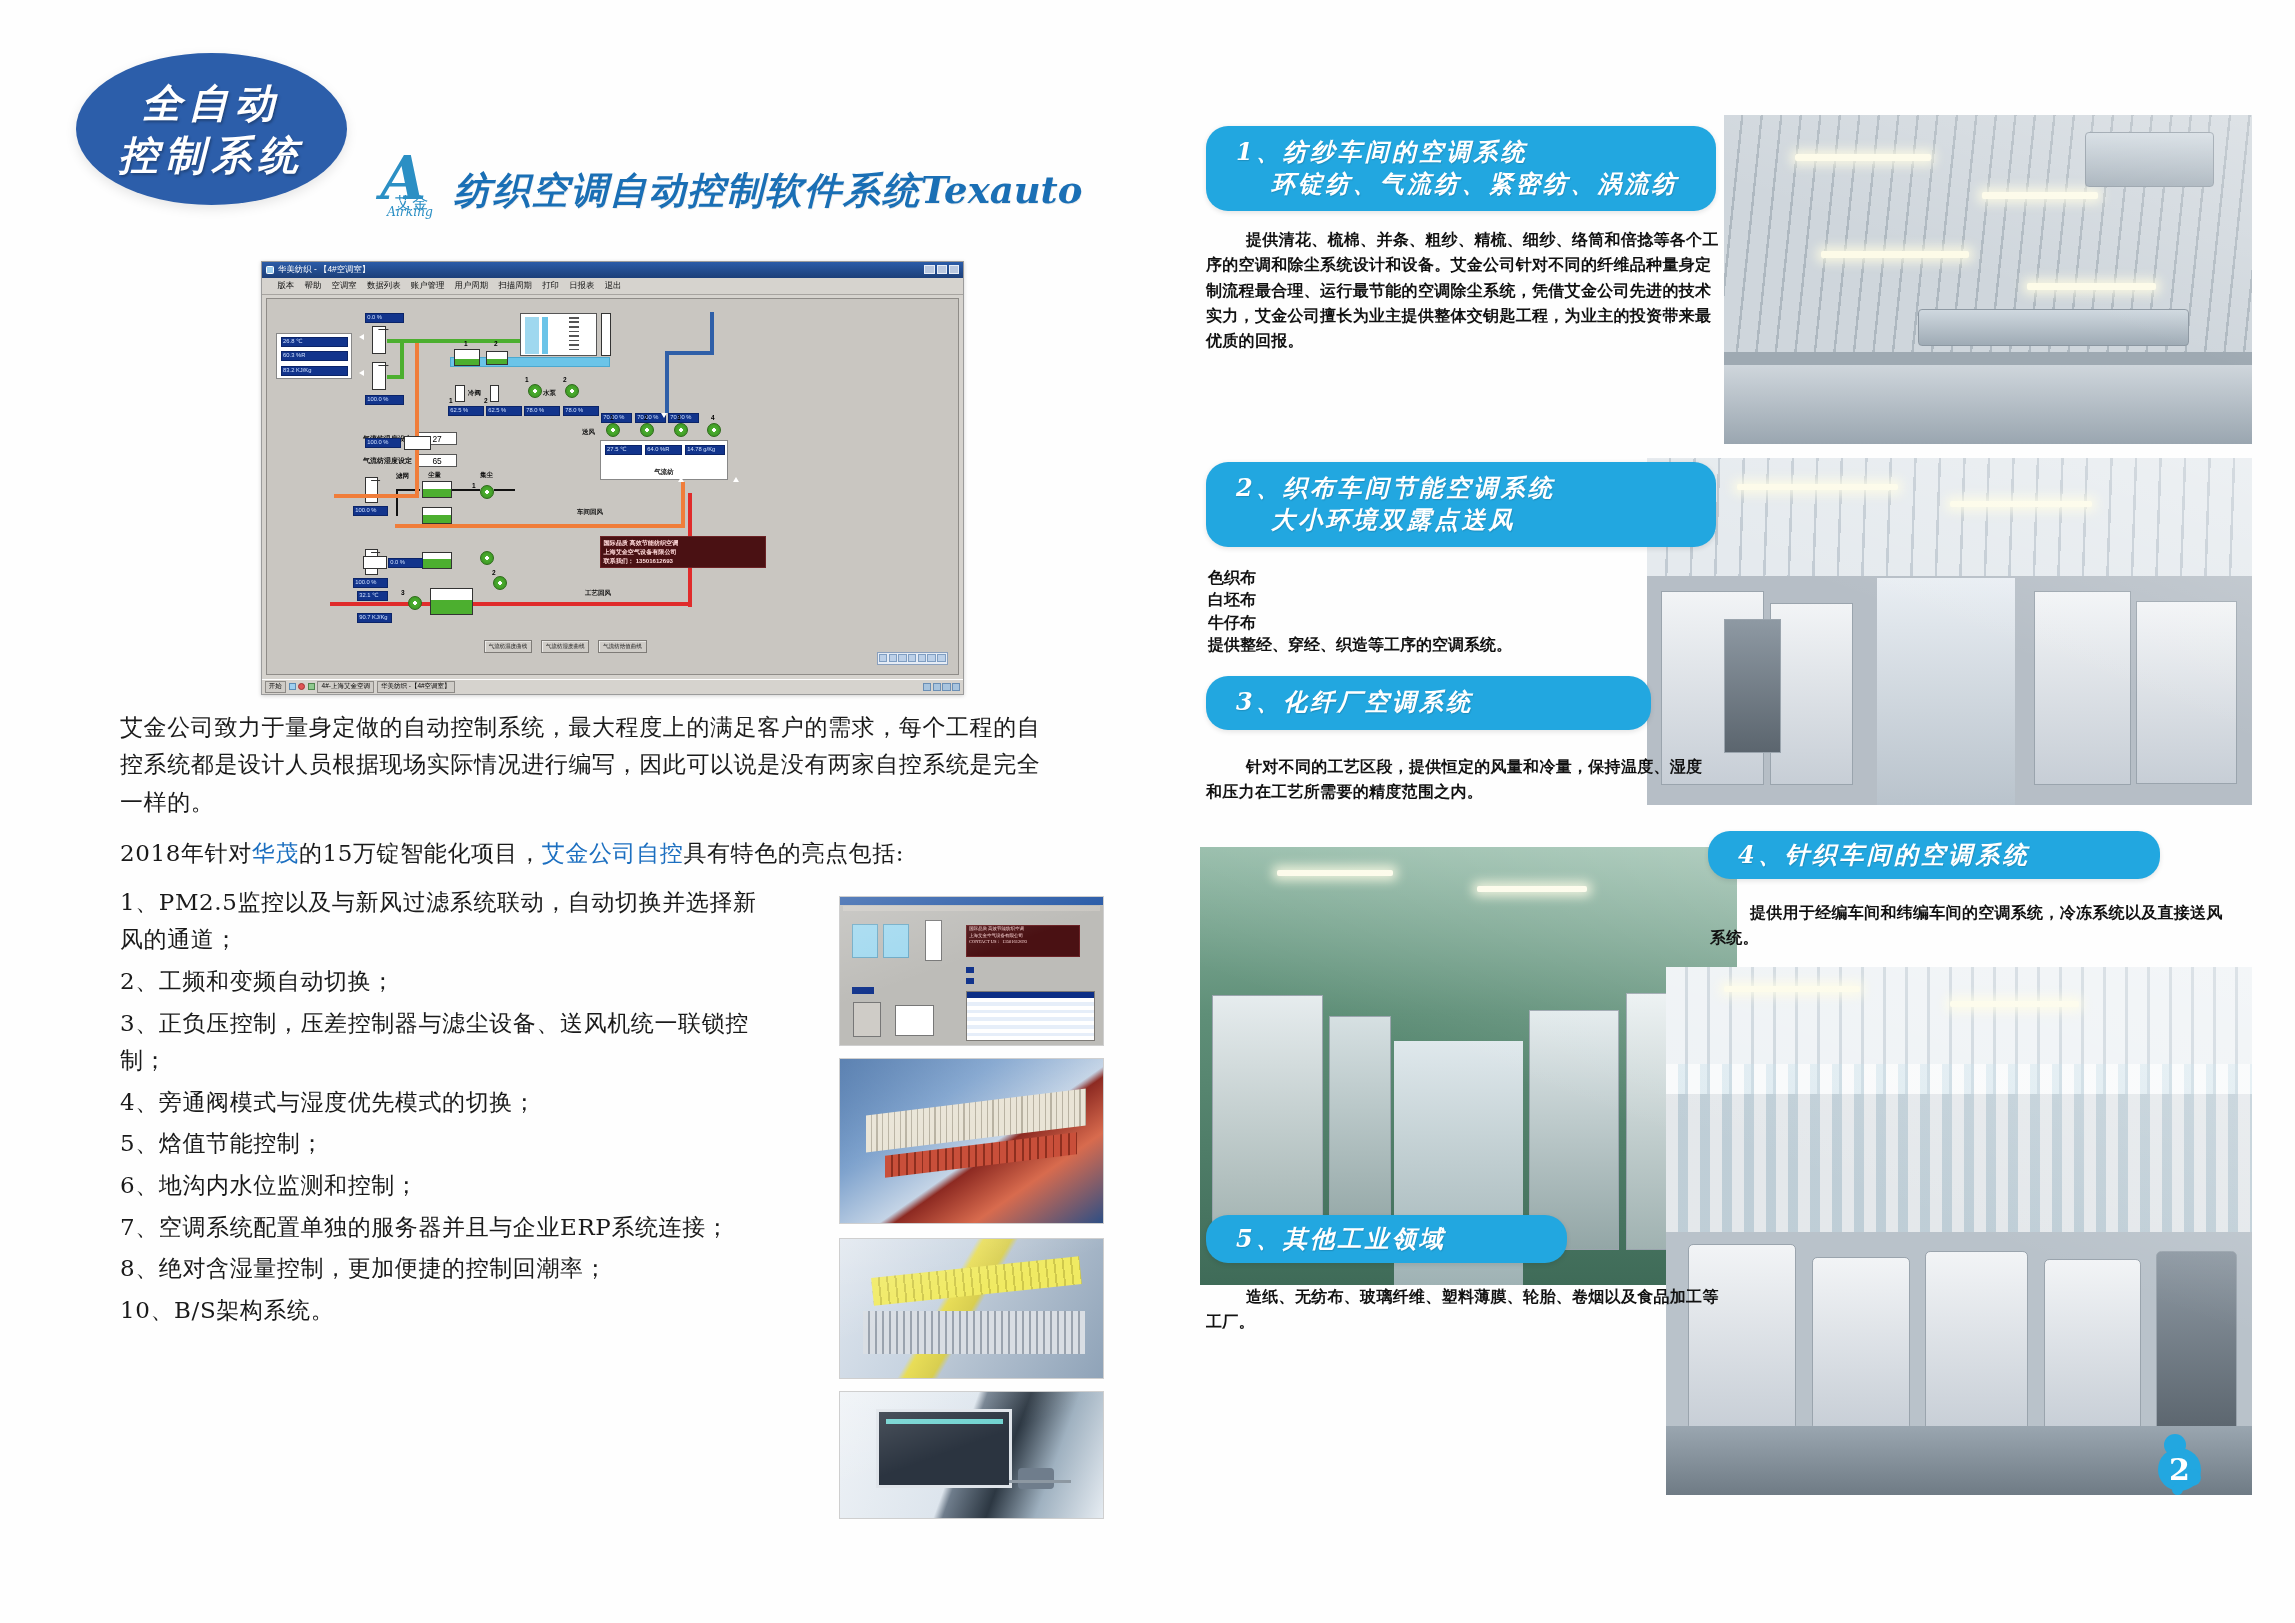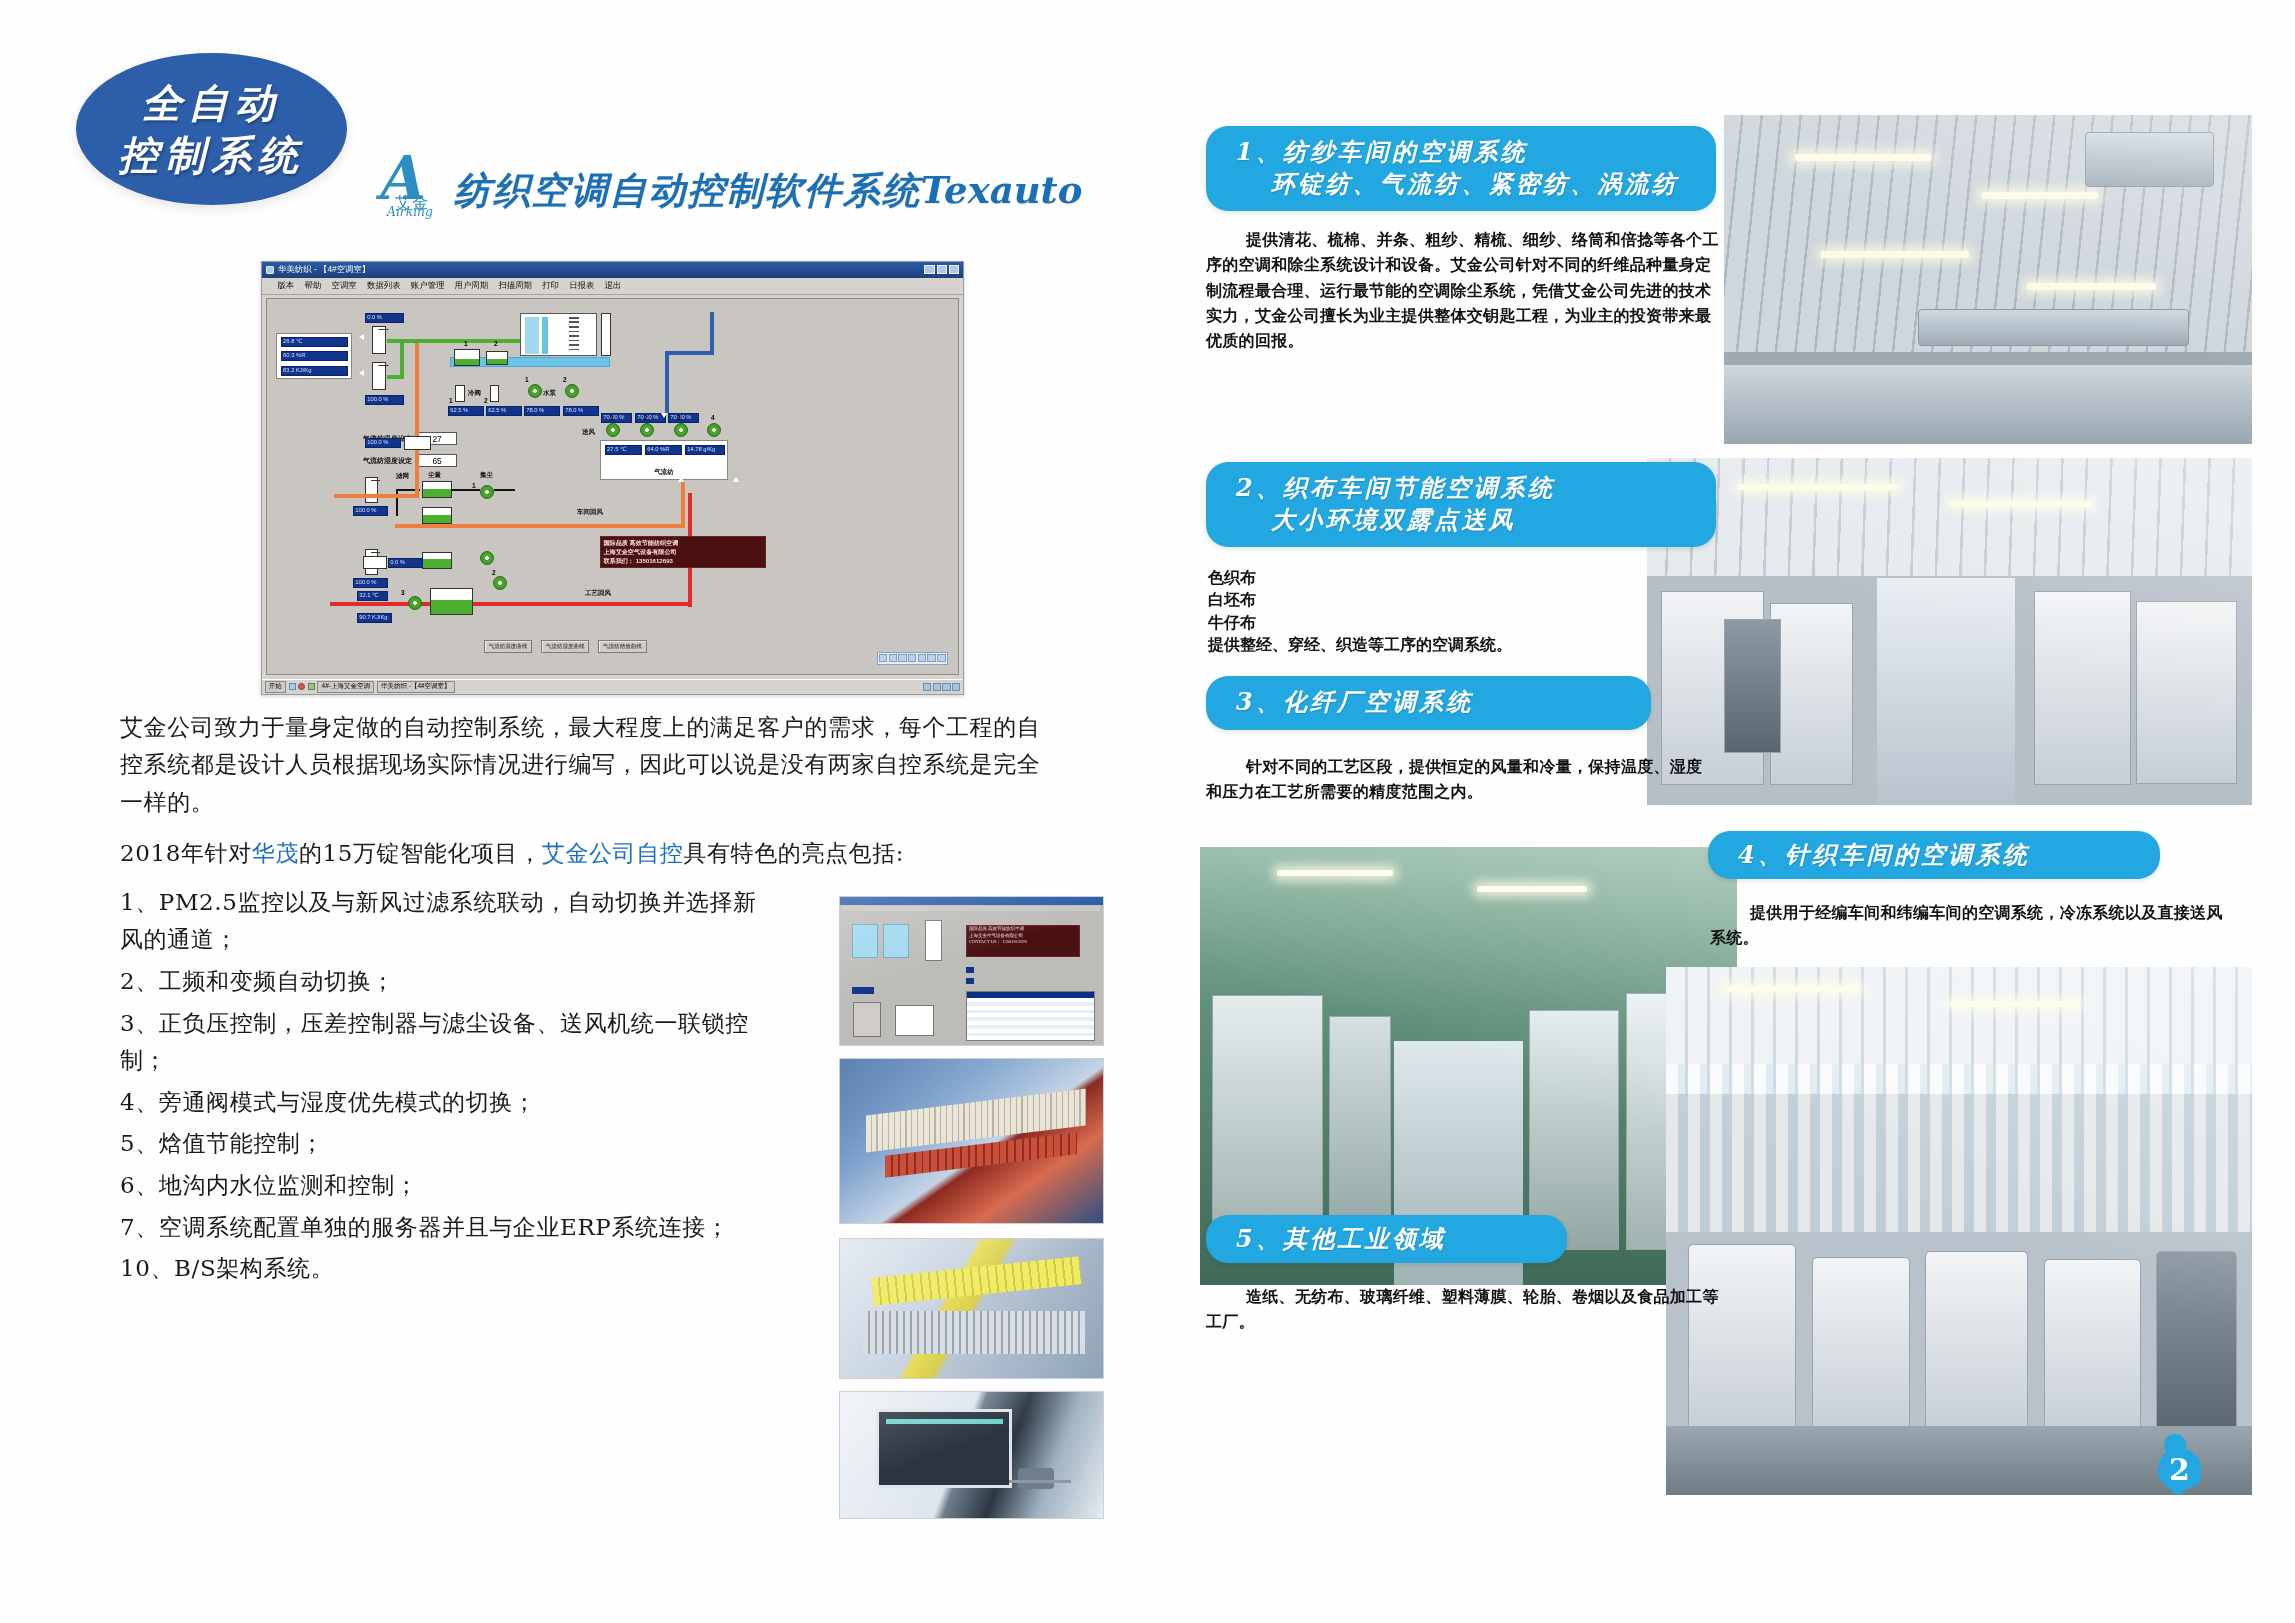--- a/index.html
+++ b/index.html
@@ -414,20 +414,21 @@
   <div class="intro2"><span>2018年针对</span><span class="hl">华茂</span><span>的15万锭智能化项目，</span><span class="hl">艾金公司自控</span><span>具有特色的亮点包括:</span></div>
 
   <ul id="bullets">
     <li>1、PM2.5监控以及与新风过滤系统联动，自动切换并选择新风的通道；</li>
     <li>2、工频和变频自动切换；</li>
     <li>3、正负压控制，压差控制器与滤尘设备、送风机统一联锁控制；</li>
     <li>4、旁通阀模式与湿度优先模式的切换；</li>
     <li>5、焓值节能控制；</li>
     <li>6、地沟内水位监测和控制；</li>
     <li>7、空调系统配置单独的服务器并且与企业ERP系统连接；</li>
+    <li>8、绝对含湿量控制，更加便捷的控制回潮率；</li>
     <li>10、B/S架构系统。</li>
   </ul>
 </div>
 
 <div class="shot" id="shot1">
   <div class="sbtitle"></div>
   <div style="position:absolute;left:2.6px;top:9px;right:2.6px;height:4.5px;background:#cac7c2;"></div>
   <div class="mini" style="left:11.6px;top:27px;width:26px;height:34px;background:#9fd8ef;border:0.6px solid #6aa8c4;"></div>
   <div class="mini" style="left:43px;top:27px;width:26px;height:34px;background:#9fd8ef;border:0.6px solid #6aa8c4;"></div>
   <div class="mini" style="left:85px;top:23px;width:17px;height:41px;background:#fff;border:0.6px solid #777;"></div>

